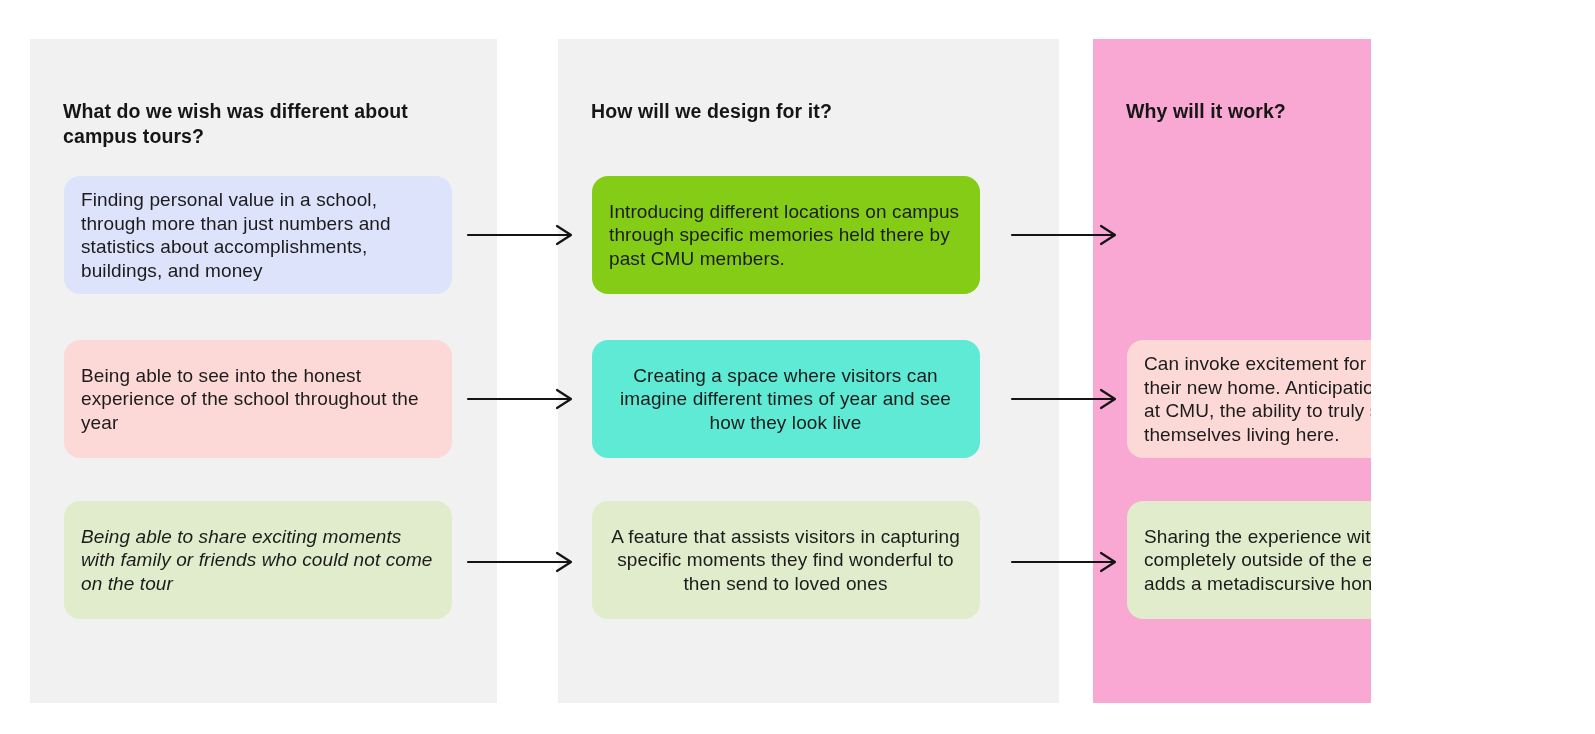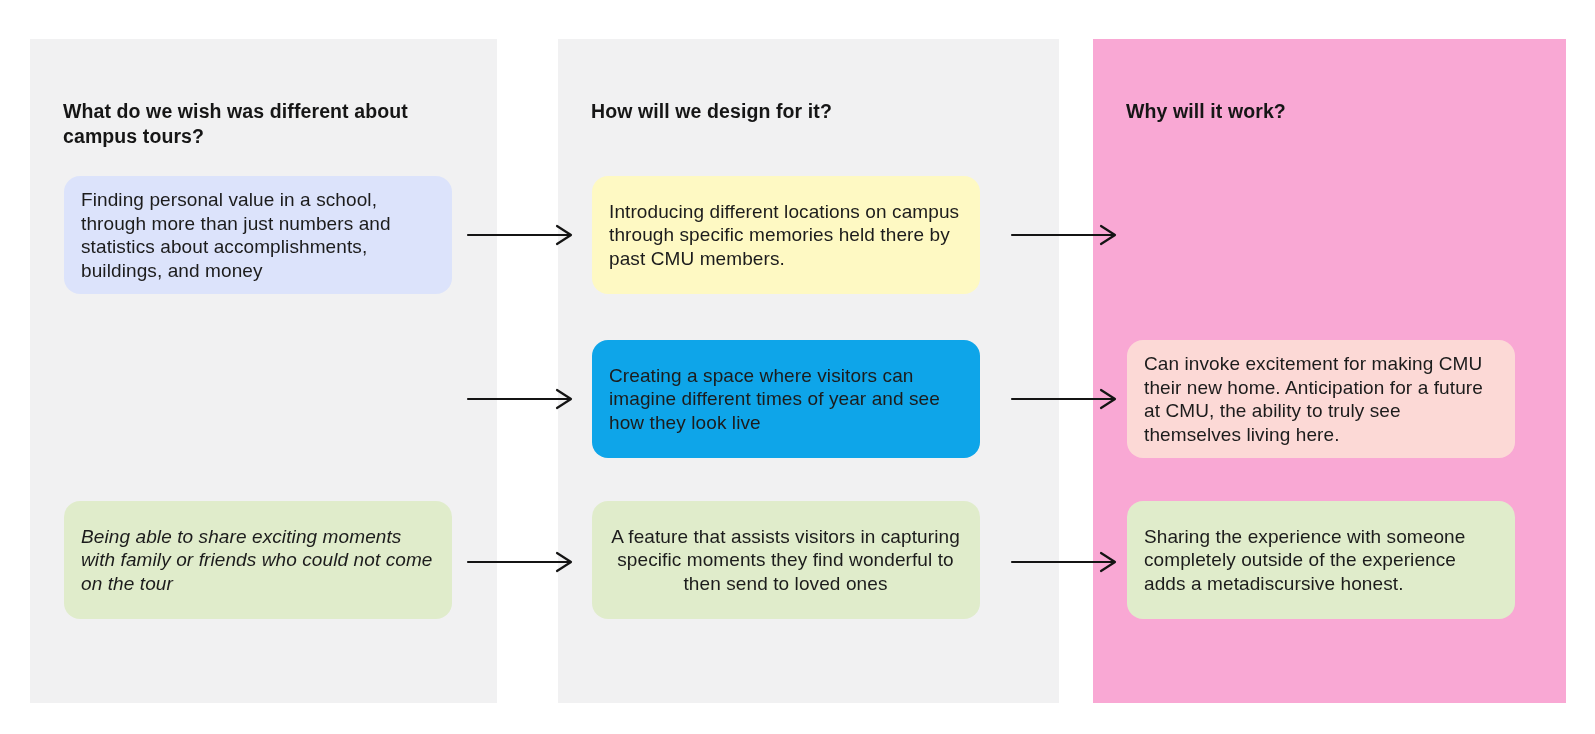--- a/index.html
+++ b/index.html
@@ -4,21 +4,21 @@
 <title>Campus Tours Design Board</title>
 <style>
   html, body {
     margin: 0;
     padding: 0;
     background: #ffffff;
     font-family: "Liberation Sans", "DejaVu Sans", sans-serif;
   }
   .board {
     position: relative;
-    width: 1595px;
+    width: 1371px;
     height: 734px;
     background: #ffffff;
     overflow: hidden;
   }
   .column {
     position: absolute;
     top: 39px;
     height: 664px;
   }
   .col-1 { left: 30px;   width: 467px; }
@@ -74,31 +74,34 @@
 </head>
 <body>
 
 <div class="board">
 
   <section class="column col-1" style="background-color: rgb(241, 241, 242);">
     <h2 class="column-header">What do we wish was different about campus tours?</h2>
     <div class="card row-1" style="background-color: rgb(220, 227, 251);">
       <span class="card-text">Finding personal value in a school, through more than just numbers and statistics about accomplishments, buildings, and money</span>
     </div>
+    <div class="card row-2" style="background-color: rgb(252, 217, 214);">
+      <span class="card-text">Being able to see into the honest experience of the school throughout the year</span>
+    </div>
     <div class="card row-3" style="background-color: rgb(224, 236, 203); font-style: italic;">
       <span class="card-text">Being able to share exciting moments with family or friends who could not come on the tour</span>
     </div>
   </section>
 
   <section class="column col-2" style="background-color: rgb(241, 241, 242); padding-left: 24px;">
     <h2 class="column-header">How will we design for it?</h2>
-    <div class="card row-1" style="background-color: #fef9c3;">
+    <div class="card row-1" style="background-color: #84cc16;">
       <span class="card-text">Introducing different locations on campus through specific memories held there by past CMU members.</span>
     </div>
-    <div class="card row-2" style="background-color: #0ea5e9;">
+    <div class="card row-2" style="background-color: #5eead4; text-align: center;">
       <span class="card-text">Creating a space where visitors can imagine different times of year and see how they look live</span>
     </div>
     <div class="card row-3" style="background-color: rgb(224, 236, 203); text-align: center;">
       <span class="card-text">A feature that assists visitors in capturing specific moments they find wonderful to then send to loved ones</span>
     </div>
   </section>
 
   <section class="column col-3" style="background-color: #f9a8d4;">
     <h2 class="column-header">Why will it work?</h2>
     <div class="card row-2" style="background-color: rgb(252, 217, 214); align-items: center;">

